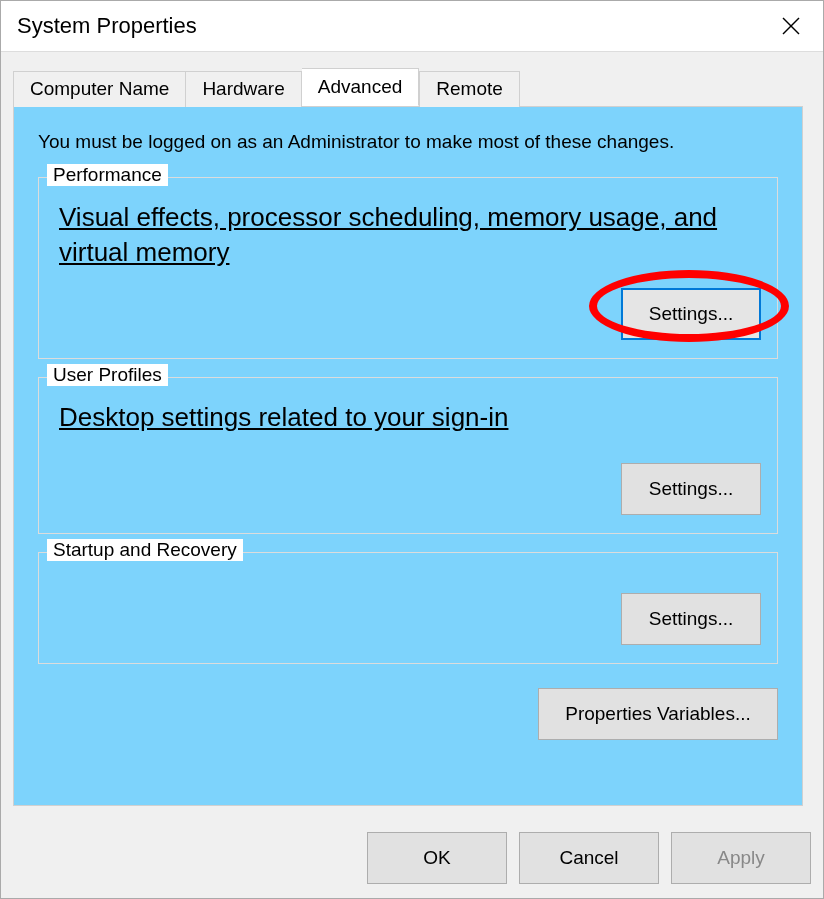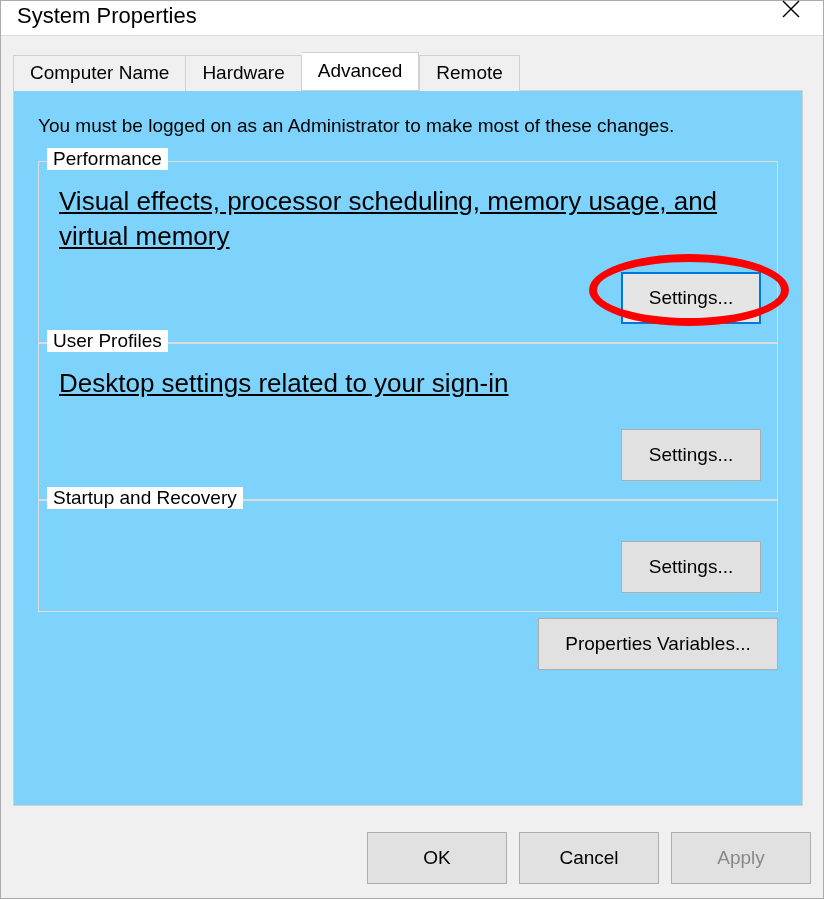--- a/index.html
+++ b/index.html
@@ -15,24 +15,24 @@
       width: 824px;
       height: 899px;
       border: 1px solid #aaa;
       background: #fff;
       display: flex;
       flex-direction: column;
       position: relative;
     }
     .titlebar {
       display: flex;
-      align-items: flex-end;
+      align-items: center;
       justify-content: space-between;
       padding: 6px 10px 6px 16px;
-      height: 34px;
+      height: 50px;
     }
     .titlebar-title {
       font-size: 22px;
       color: #000;
     }
     .close-icon {
       width: 44px;
       height: 40px;
       display: flex;
       align-items: center;
@@ -86,20 +86,21 @@
       display: flex;
       flex-direction: column;
     }
     .intro-text {
       font-size: 19px;
       margin-bottom: 24px;
     }
     .group {
       border: 1px solid #dcdcdc;
       padding: 12px 16px 18px 16px;
+      margin-bottom: 18px;
       position: relative;
     }
     .group-legend {
       position: absolute;
       top: -14px;
       left: 8px;
       background: #fff;
       padding: 0 6px;
       font-size: 19px;
     }

